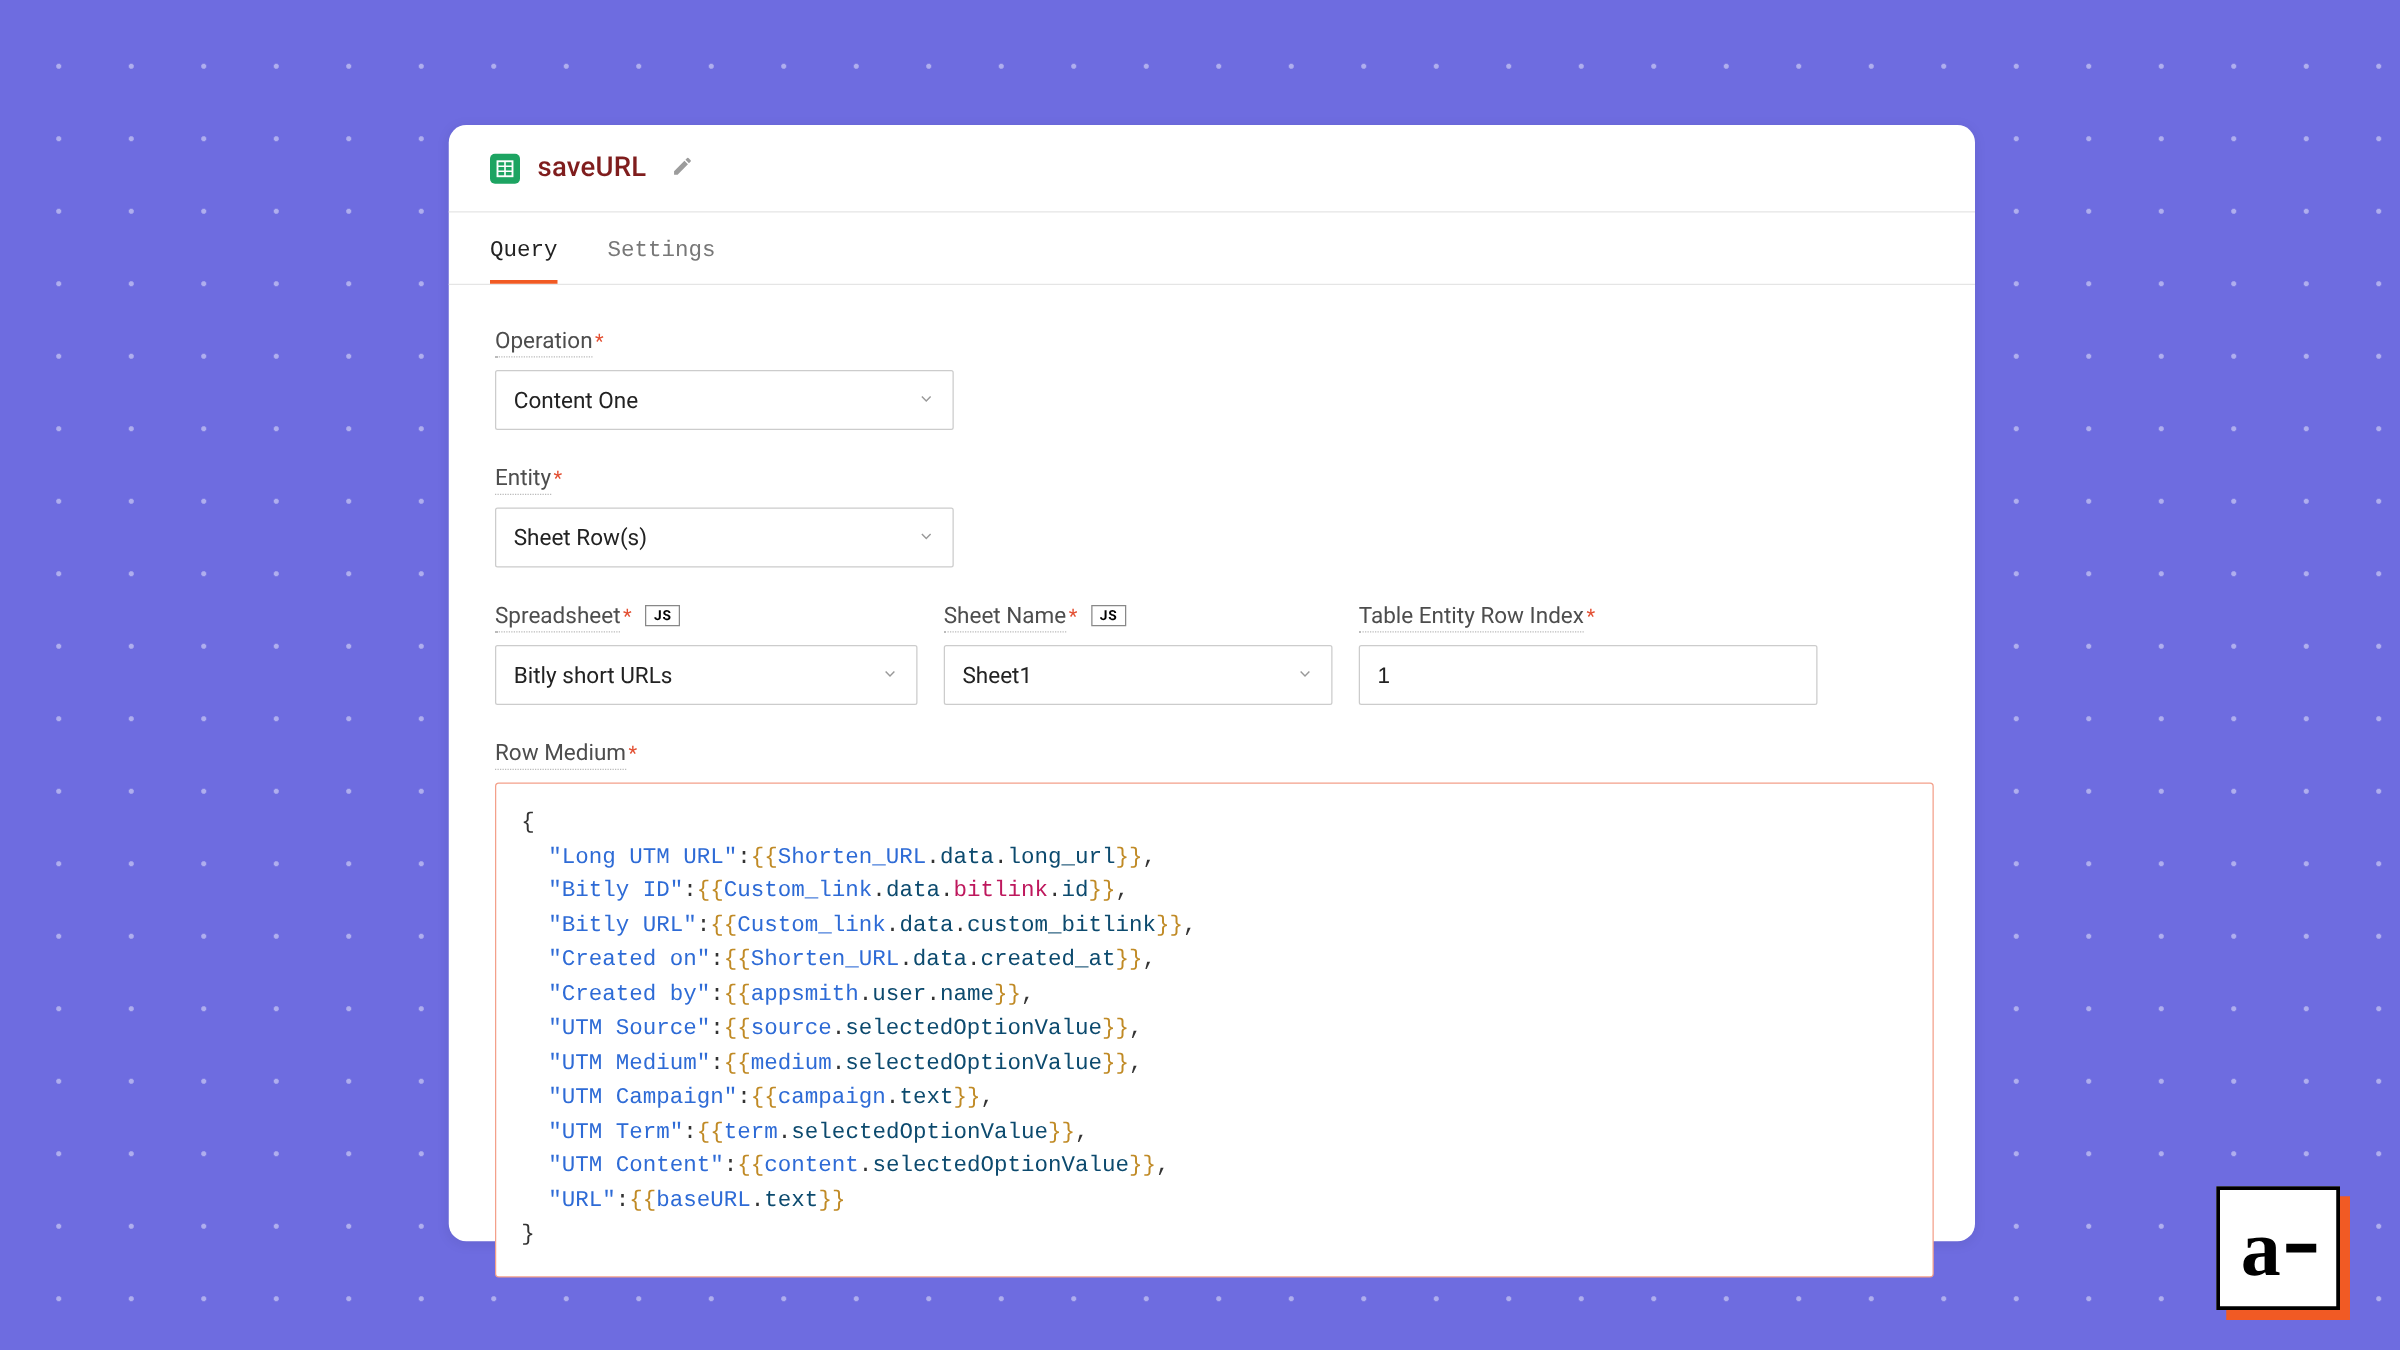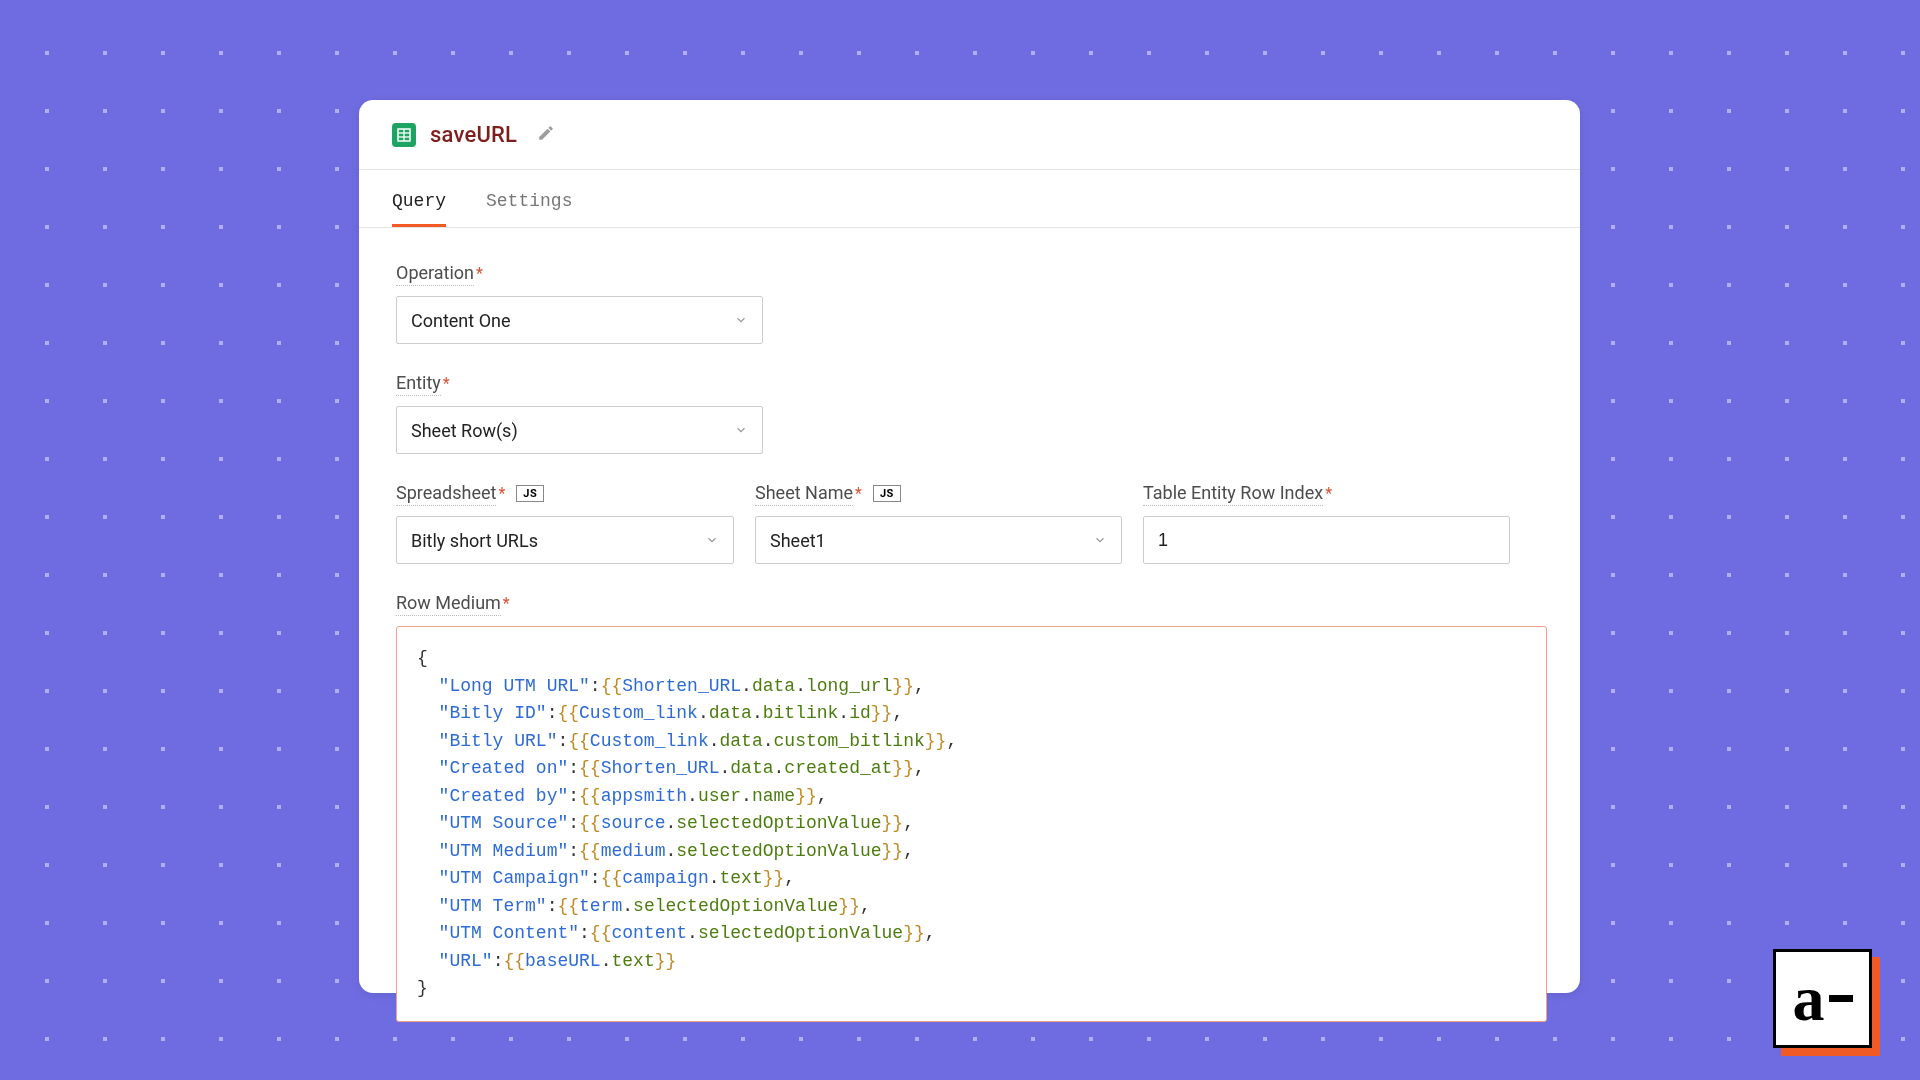--- a/index.html
+++ b/index.html
@@ -45,22 +45,22 @@
 }
 .code-box {
   border:1px solid #F3A08A; border-radius:3px; padding:18px 20px;
   font-family: "SFMono-Regular", Consolas, "Liberation Mono", Menlo, monospace;
   font-size:18px; line-height:27.5px; color:#222; background:#fff;
   margin-top:10px; white-space:pre;
 }
 .k { color:#2E6BD6; } 
 .b { color:#C08A25; } 
 .o { color:#2E6BD6; }  
-.d { color:#4d7c0f; }  
-.p { color:#4d7c0f; }  
+.d { color:#0c4a6e; }  
+.p { color:#be185d; }  
 .pu { color:#333; }   
 .a-logo { position:absolute; right:48px; bottom:32px; width:99px; height:99px; }
 .a-logo .back { position:absolute; left:8px; top:8px; width:99px; height:99px; background:#F15A24; }
 .a-logo .front { position:absolute; left:0; top:0; width:99px; height:99px; background:#fff; border:3px solid #000;
   display:flex; align-items:center; justify-content:center; font-size:64px; font-weight:700; font-family: Georgia, serif;}
 .a-logo .front .us { display:inline-block; width:24px; height:7px; background:#000; margin-left:4px; vertical-align:-3px;}
 </style>
 </head>
 <body>
 <div class="dot-layer"></div>
@@ -117,21 +117,21 @@
         <div class="select" style="width:338px">
           <span>Bitly short URLs</span>
           <span class="chev"><svg width="14" height="14" viewBox="0 0 24 24" fill="none" stroke="currentColor" stroke-width="2">
                 <polyline points="6 9 12 15 18 9"></polyline>
               </svg></span>
         </div>
       </div>
       <div>
         <span class="field-label">Sheet Name</span><span class="req">*</span>
         <span class="js-badge">JS</span>
-        <div class="select" style="width:367px">
+        <div class="select" style="width:311px">
           <span>Sheet1</span>
           <span class="chev"><svg width="14" height="14" viewBox="0 0 24 24" fill="none" stroke="currentColor" stroke-width="2">
                 <polyline points="6 9 12 15 18 9"></polyline>
               </svg></span>
         </div>
       </div>
       <div>
         <span class="field-label">Table Entity Row Index</span><span class="req">*</span>
         <input class="text-input" style="width: 367px;" value="1">
       </div>

